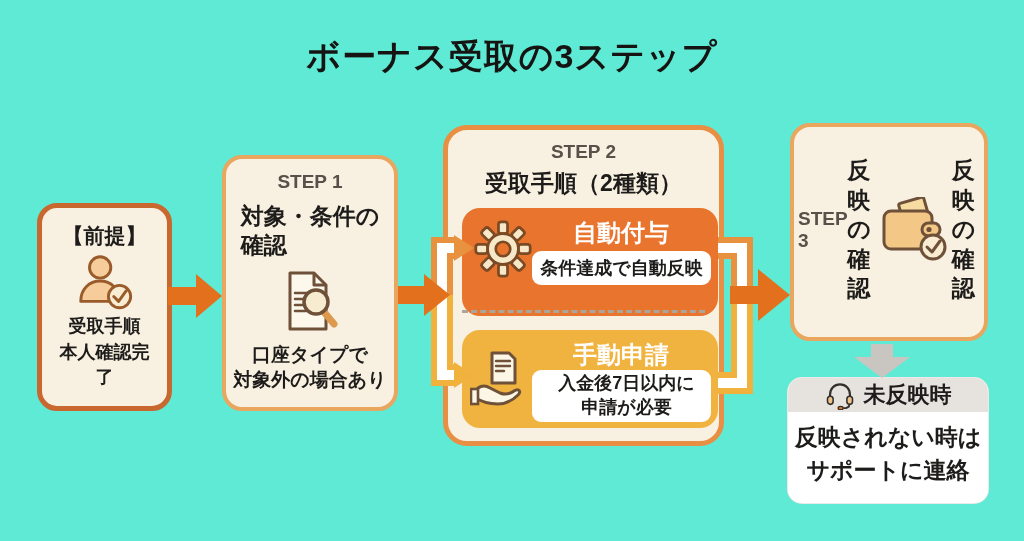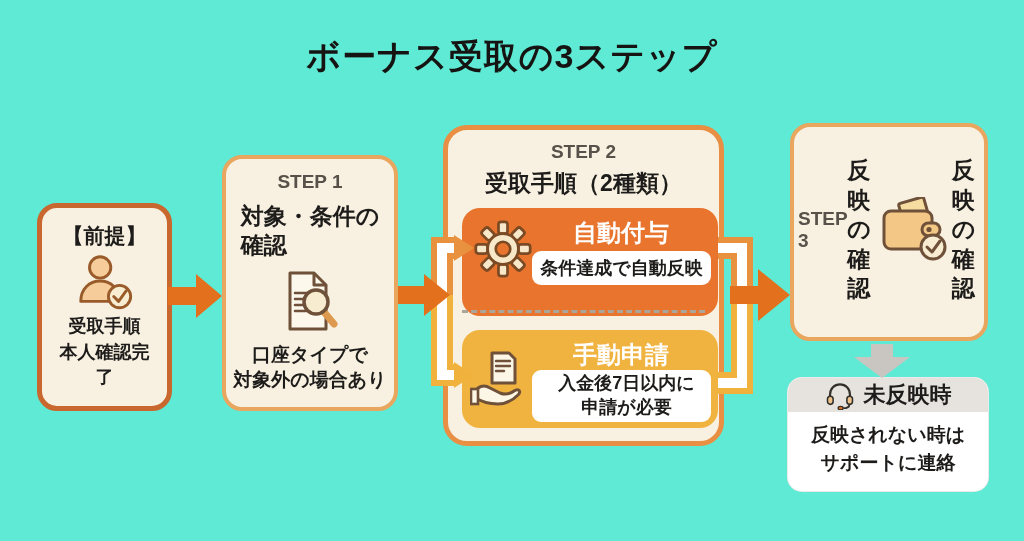--- a/index.html
+++ b/index.html
@@ -62,21 +62,21 @@
   }
 
   
   .support {
     position:absolute; left:788px; top:378px; width:200px;
     border-radius:14px; overflow:hidden; background:#ffffff;
     box-shadow:0 0 0 1px #ECEAE6; box-sizing:border-box;
   }
   .support-head { height:34px; background:#E6E3DF; display:flex; align-items:center; justify-content:center; gap:9px; }
   .support-label { font-size:22px; font-weight:800; }
-  .support-body { padding:9px 4px 15px; text-align:center; font-size:19px; font-weight:800; line-height:1.45; background:#ffffff; }
+  .support-body { padding:9px 4px 15px; text-align:center; font-size:23px; font-weight:800; line-height:1.45; background:#ffffff; }
 
   .connector { position:absolute; }
   .iconwrap { line-height:0; }
 </style>
 </head>
 <body>
 
 <div class="canvas">
 
   <h1 class="title">ボーナス受取の3ステップ</h1>

